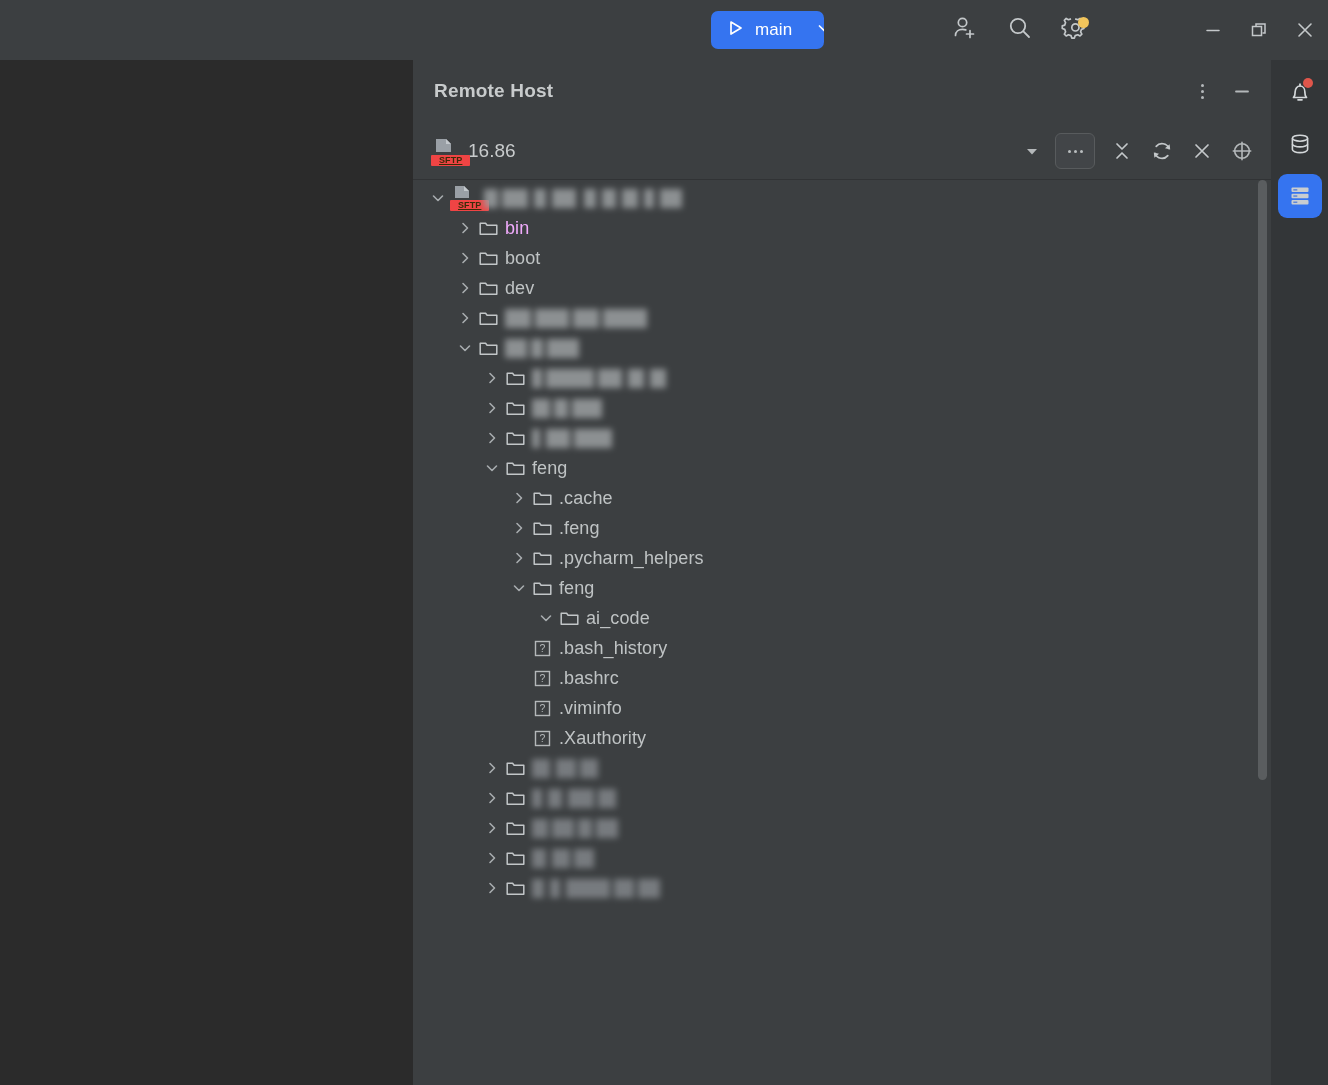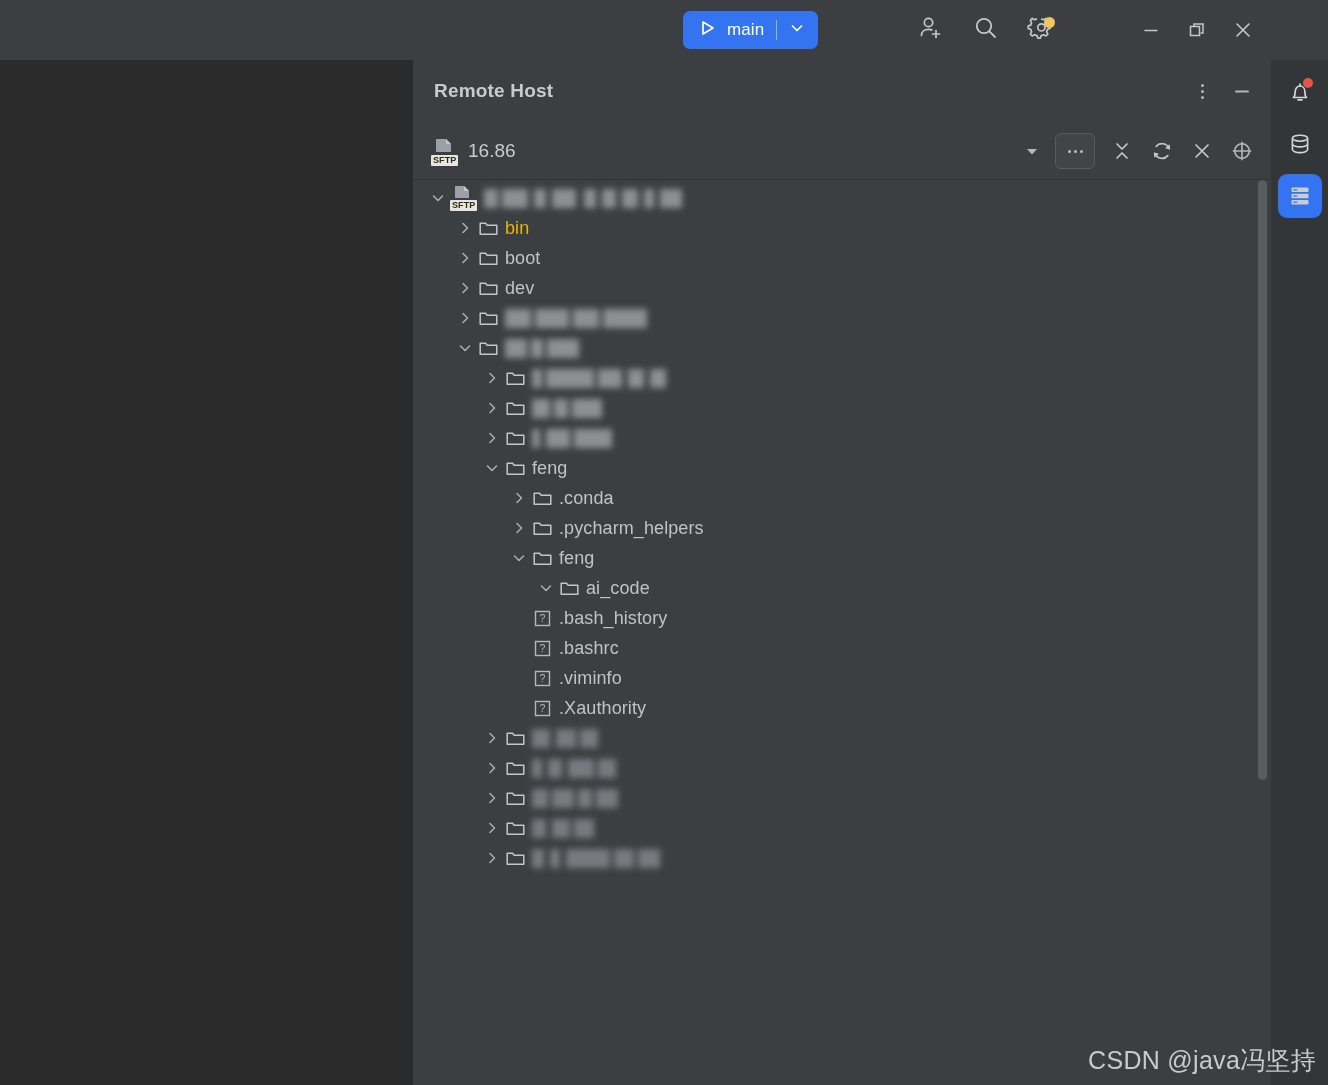--- a/index.html
+++ b/index.html
@@ -8,21 +8,21 @@
     background: #2b2b2b;
     font-family: "Liberation Sans", sans-serif;
     overflow: hidden;
   }
   .app { position: relative; width: 1328px; height: 1085px; background: #2b2b2b; }
 
   
   .titlebar {
     position: absolute; left: 0; top: 0; width: 1328px; height: 60px;
     background: #3c3f41;
-    display: flex; align-items: center;
+    display: flex; align-items: center; gap: 28px;
   }
   .tb-spacer { flex: 0 0 683px; }
   .run-widget {
     display: flex; align-items: center;
     height: 38px; background: #3574f0; border-radius: 7px;
     color: #ffffff; overflow: hidden;
   }
   .run-main {
     display: flex; align-items: center; gap: 9px;
     padding: 0 12px 0 13px; height: 38px;
@@ -61,23 +61,23 @@
   .dots-vert i { width: 3px; height: 3px; background: #b4b8ba; border-radius: 50%; display: block; }
 
   
   .conn-bar {
     position: relative; height: 57px; display: flex; align-items: center;
     padding-left: 18px;
   }
   .sftp-icon { position: relative; width: 28px; height: 30px; flex: none; margin-right: 9px; }
   .sftp-badge {
     position: absolute; left: 0; bottom: 0;
-    background: #e5e5e5; color: #3a2c08;
+    background: #ef4444; color: #3a2c08;
     font-size: 9px; font-weight: bold; line-height: 11px;
-    padding: 0 2px; border-radius: 1px; letter-spacing: .1px;
+    padding: 0 8px; border-radius: 1px; letter-spacing: .1px; text-decoration: underline;
   }
   .conn-name { font-size: 19px; color: #c8cbcc; }
   .conn-actions { position: absolute; right: 10px; top: 10px; display: flex; align-items: center; gap: 2px; }
   .conn-btn { width: 38px; height: 38px; display: flex; align-items: center; justify-content: center; }
   .dots-btn {
     width: 40px; height: 36px; border: 1px solid #585b5d; border-radius: 6px;
     background: #424548; display: flex; align-items: center; justify-content: center; gap: 3px;
     margin: 0 6px 0 2px;
   }
   .dots-btn i { width: 3px; height: 3px; border-radius: 50%; background: #b9bdbf; display: block; }
@@ -90,21 +90,21 @@
   .tree { position: relative; padding-top: 3px; }
   .row {
     position: relative; height: 30px; display: flex; align-items: center;
     white-space: nowrap; padding-right: 14px;
   }
   .row.selected { background: #4c5748; }
   .twisty { width: 22px; height: 30px; display: flex; align-items: center; justify-content: center; flex: none; }
   .twisty.blank { visibility: hidden; }
   .ficon { width: 24px; height: 30px; display: flex; align-items: center; justify-content: center; flex: none; margin-right: 5px; }
   .label { font-size: 18px; color: #bfc3c4; letter-spacing: .1px; }
-  .label.link { color: #eab308; }
+  .label.link { color: #f0abfc; }
 
   
   .blur { display: inline-block; position: relative; height: 19px; filter: blur(3.2px); opacity: .85; }
   .blur s { position: absolute; top: 0; height: 100%; background: #9b9fa1; display: block; }
   .blur.dim s { background: #82868a; }
 
   
   .scrollbar {
     position: absolute; right: 4px; top: 0; width: 9px; height: 100%;
   }
@@ -456,21 +456,34 @@
             <span class="twisty">
               <svg width="16" height="16" viewBox="0 0 16 16" fill="none">
                 <path d="M6 3.5 L10.5 8 L6 12.5" stroke="#a8acae" stroke-width="1.6" stroke-linecap="round" stroke-linejoin="round"></path>
               </svg>
             </span>
             <span class="ficon">
               <svg width="21" height="21" viewBox="0 0 21 21" fill="none">
                 <path d="M2.2 5.3 h5.4 l1.5 1.9 h9.7 v9.1 h-16.6 z" stroke="#c2c6c8" stroke-width="1.5" stroke-linejoin="round"></path>
               </svg>
             </span>
-            <span class="label">.conda</span>
+            <span class="label">.cache</span>
+          </div>
+          <div class="row" style="padding-left: 95px;">
+            <span class="twisty">
+              <svg width="16" height="16" viewBox="0 0 16 16" fill="none">
+                <path d="M6 3.5 L10.5 8 L6 12.5" stroke="#a8acae" stroke-width="1.6" stroke-linecap="round" stroke-linejoin="round"></path>
+              </svg>
+            </span>
+            <span class="ficon">
+              <svg width="21" height="21" viewBox="0 0 21 21" fill="none">
+                <path d="M2.2 5.3 h5.4 l1.5 1.9 h9.7 v9.1 h-16.6 z" stroke="#c2c6c8" stroke-width="1.5" stroke-linejoin="round"></path>
+              </svg>
+            </span>
+            <span class="label">.feng</span>
           </div>
           <div class="row" style="padding-left: 95px;">
             <span class="twisty">
               <svg width="16" height="16" viewBox="0 0 16 16" fill="none">
                 <path d="M6 3.5 L10.5 8 L6 12.5" stroke="#a8acae" stroke-width="1.6" stroke-linecap="round" stroke-linejoin="round"></path>
               </svg>
             </span>
             <span class="ficon">
               <svg width="21" height="21" viewBox="0 0 21 21" fill="none">
                 <path d="M2.2 5.3 h5.4 l1.5 1.9 h9.7 v9.1 h-16.6 z" stroke="#c2c6c8" stroke-width="1.5" stroke-linejoin="round"></path>
@@ -677,14 +690,13 @@
         <rect x="5.5" y="5.5" width="17" height="4.6" rx="1" fill="#c9cdd0"></rect>
         <rect x="5.5" y="11.7" width="17" height="4.6" rx="1" fill="#c9cdd0"></rect>
         <rect x="5.5" y="17.9" width="17" height="4.6" rx="1" fill="#c9cdd0"></rect>
         <rect x="7.3" y="7.1" width="4" height="1.5" fill="#5d86d8"></rect>
         <rect x="7.3" y="13.3" width="4" height="1.5" fill="#5d86d8"></rect>
         <rect x="7.3" y="19.5" width="4" height="1.5" fill="#5d86d8"></rect>
       </svg>
     </div>
   </div>
 
-  <div class="watermark">CSDN @java冯坚持</div>
 </div>
 
 </body></html>

